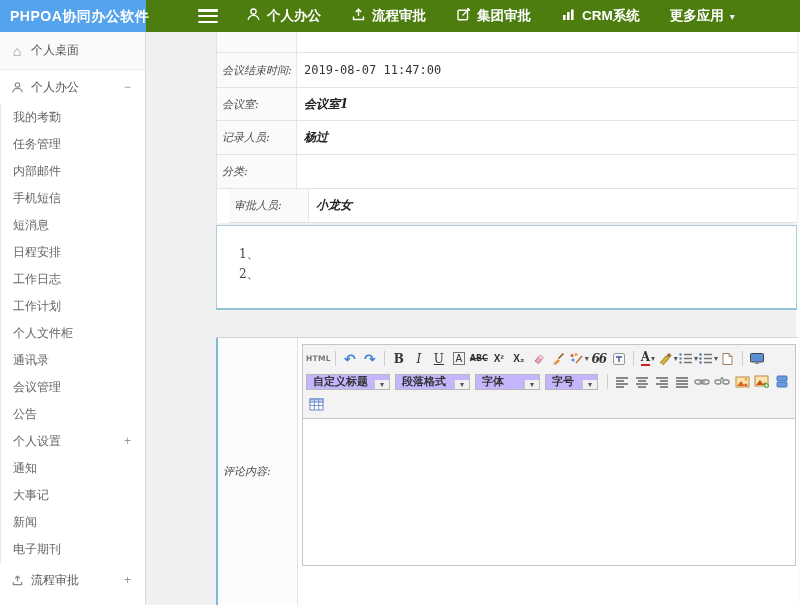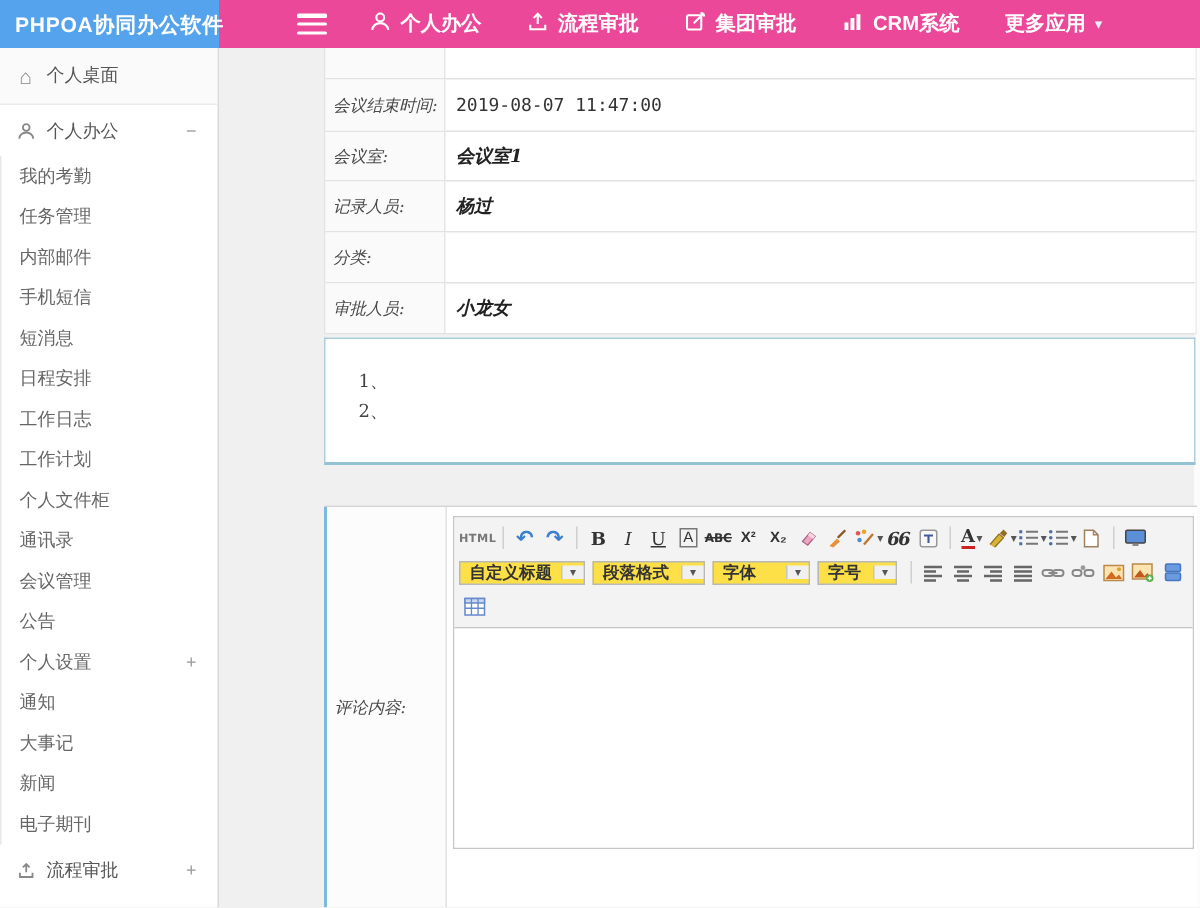--- a/index.html
+++ b/index.html
@@ -1,20 +1,20 @@
 <!DOCTYPE html>
 <html><head>
 <meta charset="utf-8">
 <style>
   * { margin:0; padding:0; box-sizing:border-box; }
   html,body { width:800px; height:605px; overflow:hidden; }
   body { font-family:"Liberation Sans","DejaVu Sans",sans-serif; background:#f0f0f0; position:relative; }
 
   
-  .topbar { position:absolute; top:0; left:0; right:0; height:32px; background:#ec4899; display:flex; align-items:center; }
+  .topbar { position:absolute; top:0; left:0; right:0; height:32px; background:#4d7c0f; display:flex; align-items:center; }
   .logo { width:146px; height:32px; background:#55a3ec; color:#fff; font-size:14px; font-weight:bold; line-height:32px; padding-left:10px; letter-spacing:0.5px; white-space:nowrap; }
   .burger { width:20px; height:14px; margin-left:52px; display:flex; flex-direction:column; justify-content:space-between; cursor:pointer; }
   .burger i { display:block; height:2.5px; background:#fff; border-radius:1px; }
   .topnav { display:flex; align-items:center; margin-left:28px; }
   .navitem { display:flex; align-items:center; color:#fff; font-size:13.5px; font-weight:bold; margin-right:30px; cursor:pointer; white-space:nowrap; }
   .navitem svg { margin-right:6px; }
   .nav-caret { font-size:10px; margin-left:6px; color:#e8f2fc; }
 
   
   .sidebar { position:absolute; top:32px; left:0; width:146px; bottom:0; background:#fff; border-right:1px solid #d9d9d9; overflow:hidden; }
@@ -30,21 +30,21 @@
   .main { position:absolute; top:32px; left:146px; right:0; bottom:0; background:#f0f0f0; overflow:hidden; }
   .scroll-strip { position:absolute; right:0; top:0; bottom:0; width:4px; background:#fcfcfc; }
 
   
   .table1 { position:absolute; left:70px; top:0; width:582px; background:#fff; border-left:1px solid #e2e2e2; border-right:1px solid #eeeeee; }
   .t1row { display:flex; border-bottom:1px solid #e2e2e2; }
   .t1row .lbl { width:80px; background:#fafafa; border-right:1px solid #e6e6e6; font:italic 11px "DejaVu Serif",serif; color:#4a4a4a; display:flex; align-items:center; padding-left:5px; }
   .t1row .val { flex:1; display:flex; align-items:center; padding-left:7px; font:italic 600 12px "DejaVu Serif",serif; color:#222; }
   .t1row .val.mono { font:12px "DejaVu Sans Mono",monospace; color:#333; font-style:normal; }
   .r-part { height:21px; }
-  .r0 { height:35px; } .r1 { height:33px; } .r2 { height:34px; } .r3 { height:34px; } .r4 { height:34px; }
+  .r0 { height:35px; } .r1 { height:33px; } .r2 { height:34px; } .r3 { height:34px; } .r4 { height:34px;margin-left:12px; }
 
   
   .notesbox { position:absolute; left:70px; top:193px; width:581px; height:85px; background:#fff; border:1px solid #abcdda; border-bottom:2px solid #93c2d2; padding:18px 0 0 22px; }
   .notesbox .nline { font:12px "DejaVu Serif",serif; color:#444; line-height:20px; }
 
   
   .table2 { position:absolute; left:70px; top:305px; width:582px; height:268px; background:#fff; border-top:1px solid #d4d4d4; display:flex; flex-direction:column; }
   .t2row { display:flex; }
   .t2row .lbl { width:80px; background:#fcfcfc; border-right:1px solid #e2e2e2; font:italic 11px "DejaVu Serif",serif; color:#4a4a4a; display:flex; align-items:center; padding-left:5px; }
   .t2-subject { height:34px; border-bottom:1px solid #dcdcdc; border-left:1px solid #d9d9d9; }
@@ -63,21 +63,21 @@
   .g-undo,.g-redo { color:#3a7fd0; font-weight:bold; font-size:14px; }
   .g-b { font-weight:bold; font-family:"DejaVu Serif",serif; }
   .g-i { font-style:italic; font-family:"DejaVu Serif",serif; }
   .g-u { text-decoration:underline; font-family:"DejaVu Serif",serif; }
   .g-abox { font-size:10px; border:1px solid #777; padding:0 2px; line-height:11px; }
   .g-strike { font:bold 8px "DejaVu Sans",sans-serif; text-decoration:line-through; }
   .g-supsub { font-size:10px; font-weight:bold; }
   .g-quote { font:bold italic 12px "DejaVu Serif",serif; letter-spacing:-1px; }
   .g-fore { font:bold 12px "DejaVu Serif",serif; border-bottom:2px solid #cc2222; line-height:13px; }
   .mini-caret { font-size:8px; color:#555; margin-left:1px; }
-  .dd { display:inline-flex; height:16px; border:1px solid #b8b8b8; background:#fde047; margin-right:5px; align-items:center; cursor:pointer; }
+  .dd { display:inline-flex; height:16px; border:1px solid #b8b8b8; background:#c4b5fd; margin-right:5px; align-items:flex-end; cursor:pointer; }
   .dd .ddtxt { font:bold 11px "DejaVu Serif",serif; color:#333; padding:0 6px; display:flex; align-items:center; }
   .dd .ddcaret { width:15px; border-left:1px solid #c4c4c4; background:#f0f0f0; display:flex; align-items:center; justify-content:center; font-size:8px; color:#555; }
   .dd-w1 .ddtxt{ min-width:58px; } .dd-w2 .ddtxt{ min-width:58px; } .dd-w3 .ddtxt{ min-width:48px; } .dd-w4 .ddtxt{ min-width:36px; }
   .editor-body { flex:1; background:#fff; }
 </style>
 </head>
 <body>
 
 <header class="topbar">
   <div class="logo">PHPOA协同办公软件</div>

